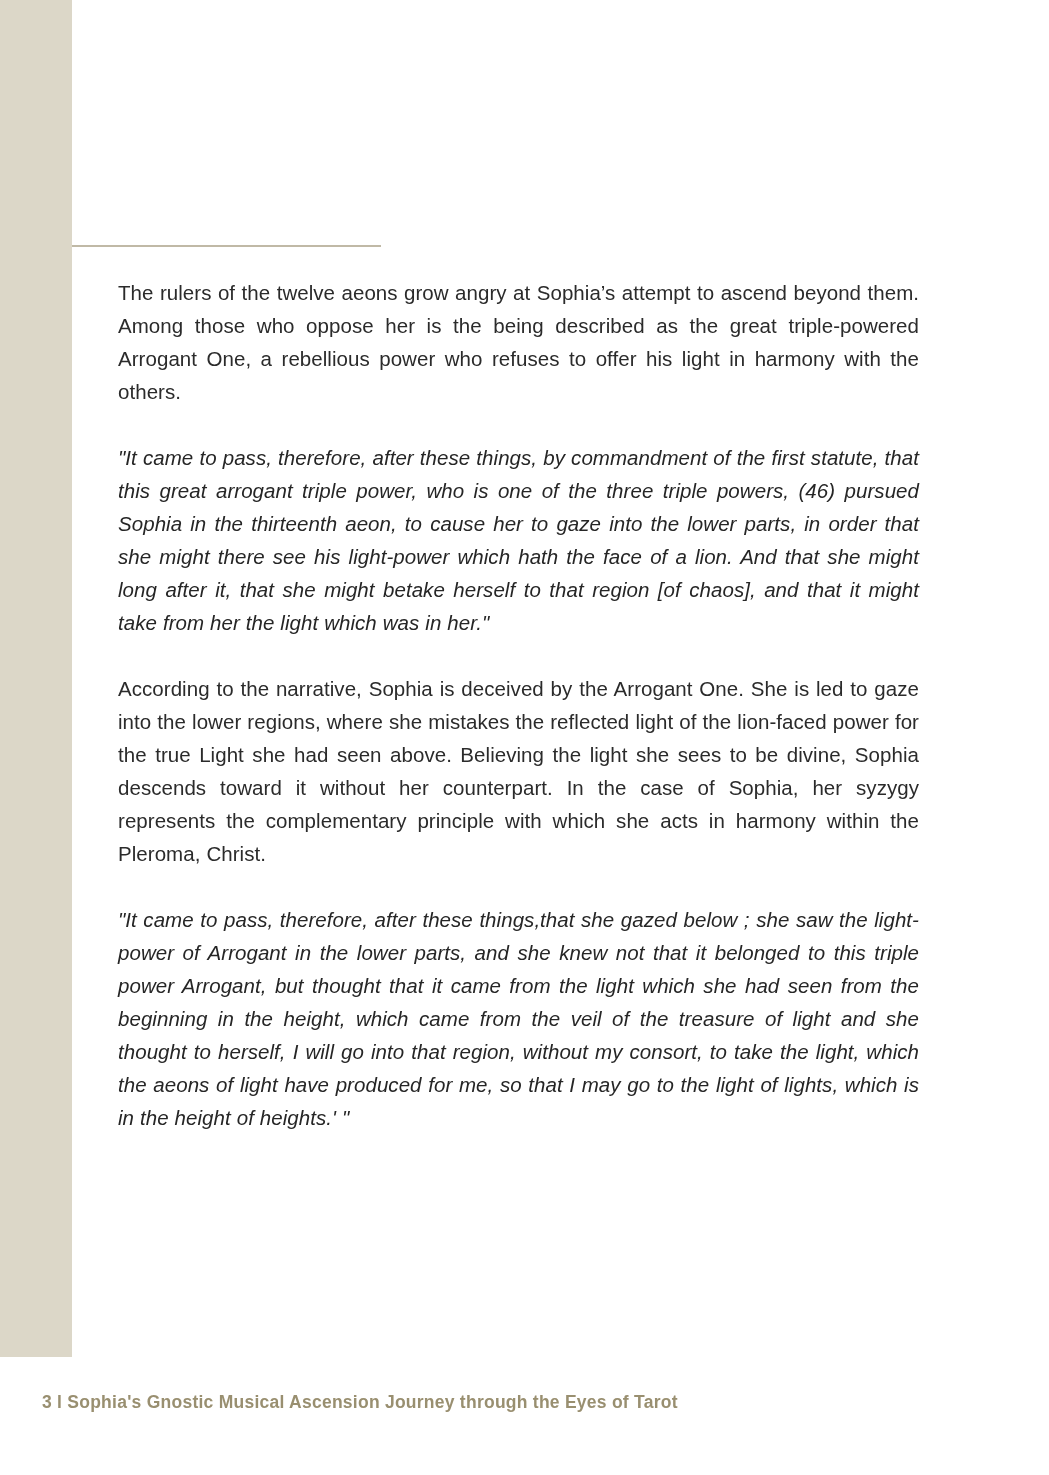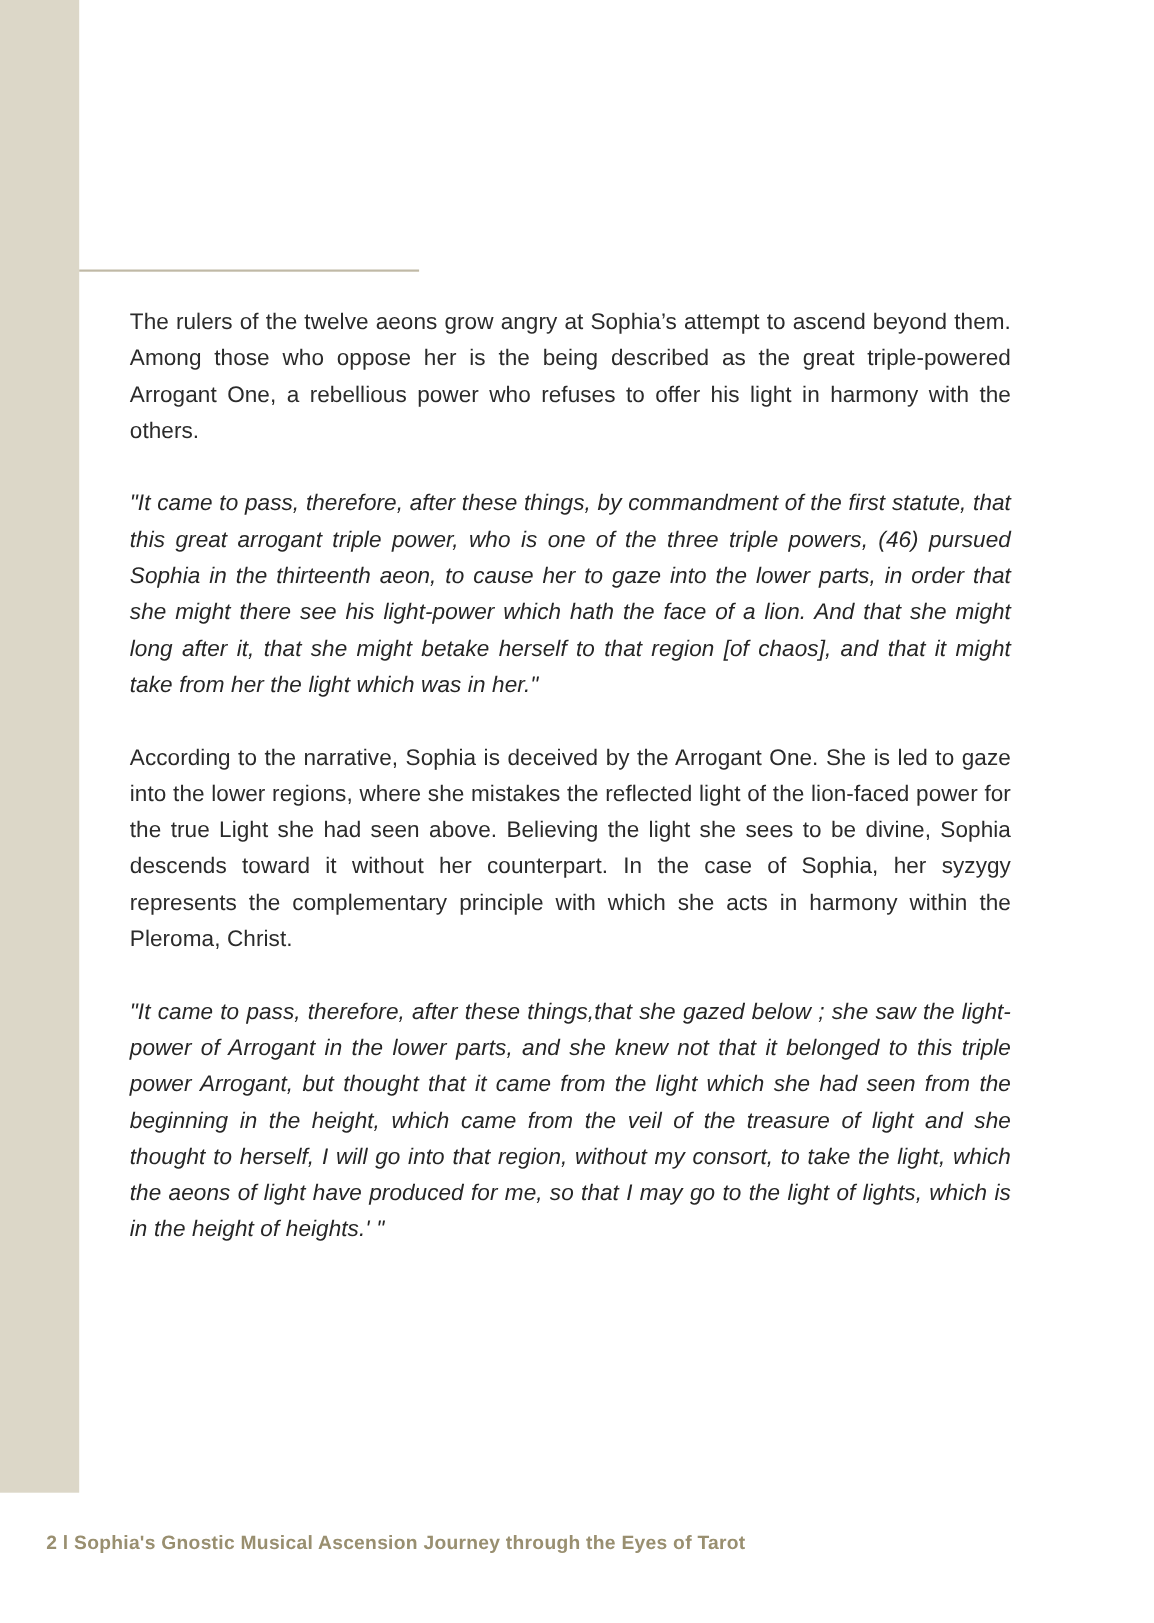--- a/index.html
+++ b/index.html
@@ -78,15 +78,15 @@
 
   <div class="top-rule"></div>
 
   <div class="content">
     <p class="para">The rulers of the twelve aeons grow angry at Sophia’s attempt to ascend beyond them. Among those who oppose her is the being described as the great triple-powered Arrogant One, a rebellious power who refuses to offer his light in harmony with the others.</p>
     <p class="para quote">"It came to pass, therefore, after these things, by commandment of the first statute, that this great arrogant triple power, who is one of the three triple powers, (46) pursued Sophia in the thirteenth aeon, to cause her to gaze into the lower parts, in order that she might there see his light-power which hath the face of a lion. And that she might long after it, that she might betake herself to that region [of chaos], and that it might take from her the light which was in her."</p>
     <p class="para">According to the narrative, Sophia is deceived by the Arrogant One. She is led to gaze into the lower regions, where she mistakes the reflected light of the lion-faced power for the true Light she had seen above. Believing the light she sees to be divine, Sophia descends toward it without her counterpart. In the case of Sophia, her syzygy represents the complementary principle with which she acts in harmony within the Pleroma, Christ.</p>
     <p class="para quote">"It came to pass, therefore, after these things,that she gazed below ; she saw the light-power of Arrogant in the lower parts, and she knew not that it belonged to this triple power Arrogant, but thought that it came from the light which she had seen from the beginning in the height, which came from the veil of the treasure of light and she thought to herself, I will go into that region, without my consort, to take the light, which the aeons of light have produced for me, so that I may go to the light of lights, which is in the height of heights.' "</p>
   </div>
 
-  <div class="footer">2 l Sophia's Gnostic Musical Ascension Journey through the Eyes of Tarot</div>
+  <div class="footer">3 l Sophia's Gnostic Musical Ascension Journey through the Eyes of Tarot</div>
 
 </div>
 
 </body></html>

